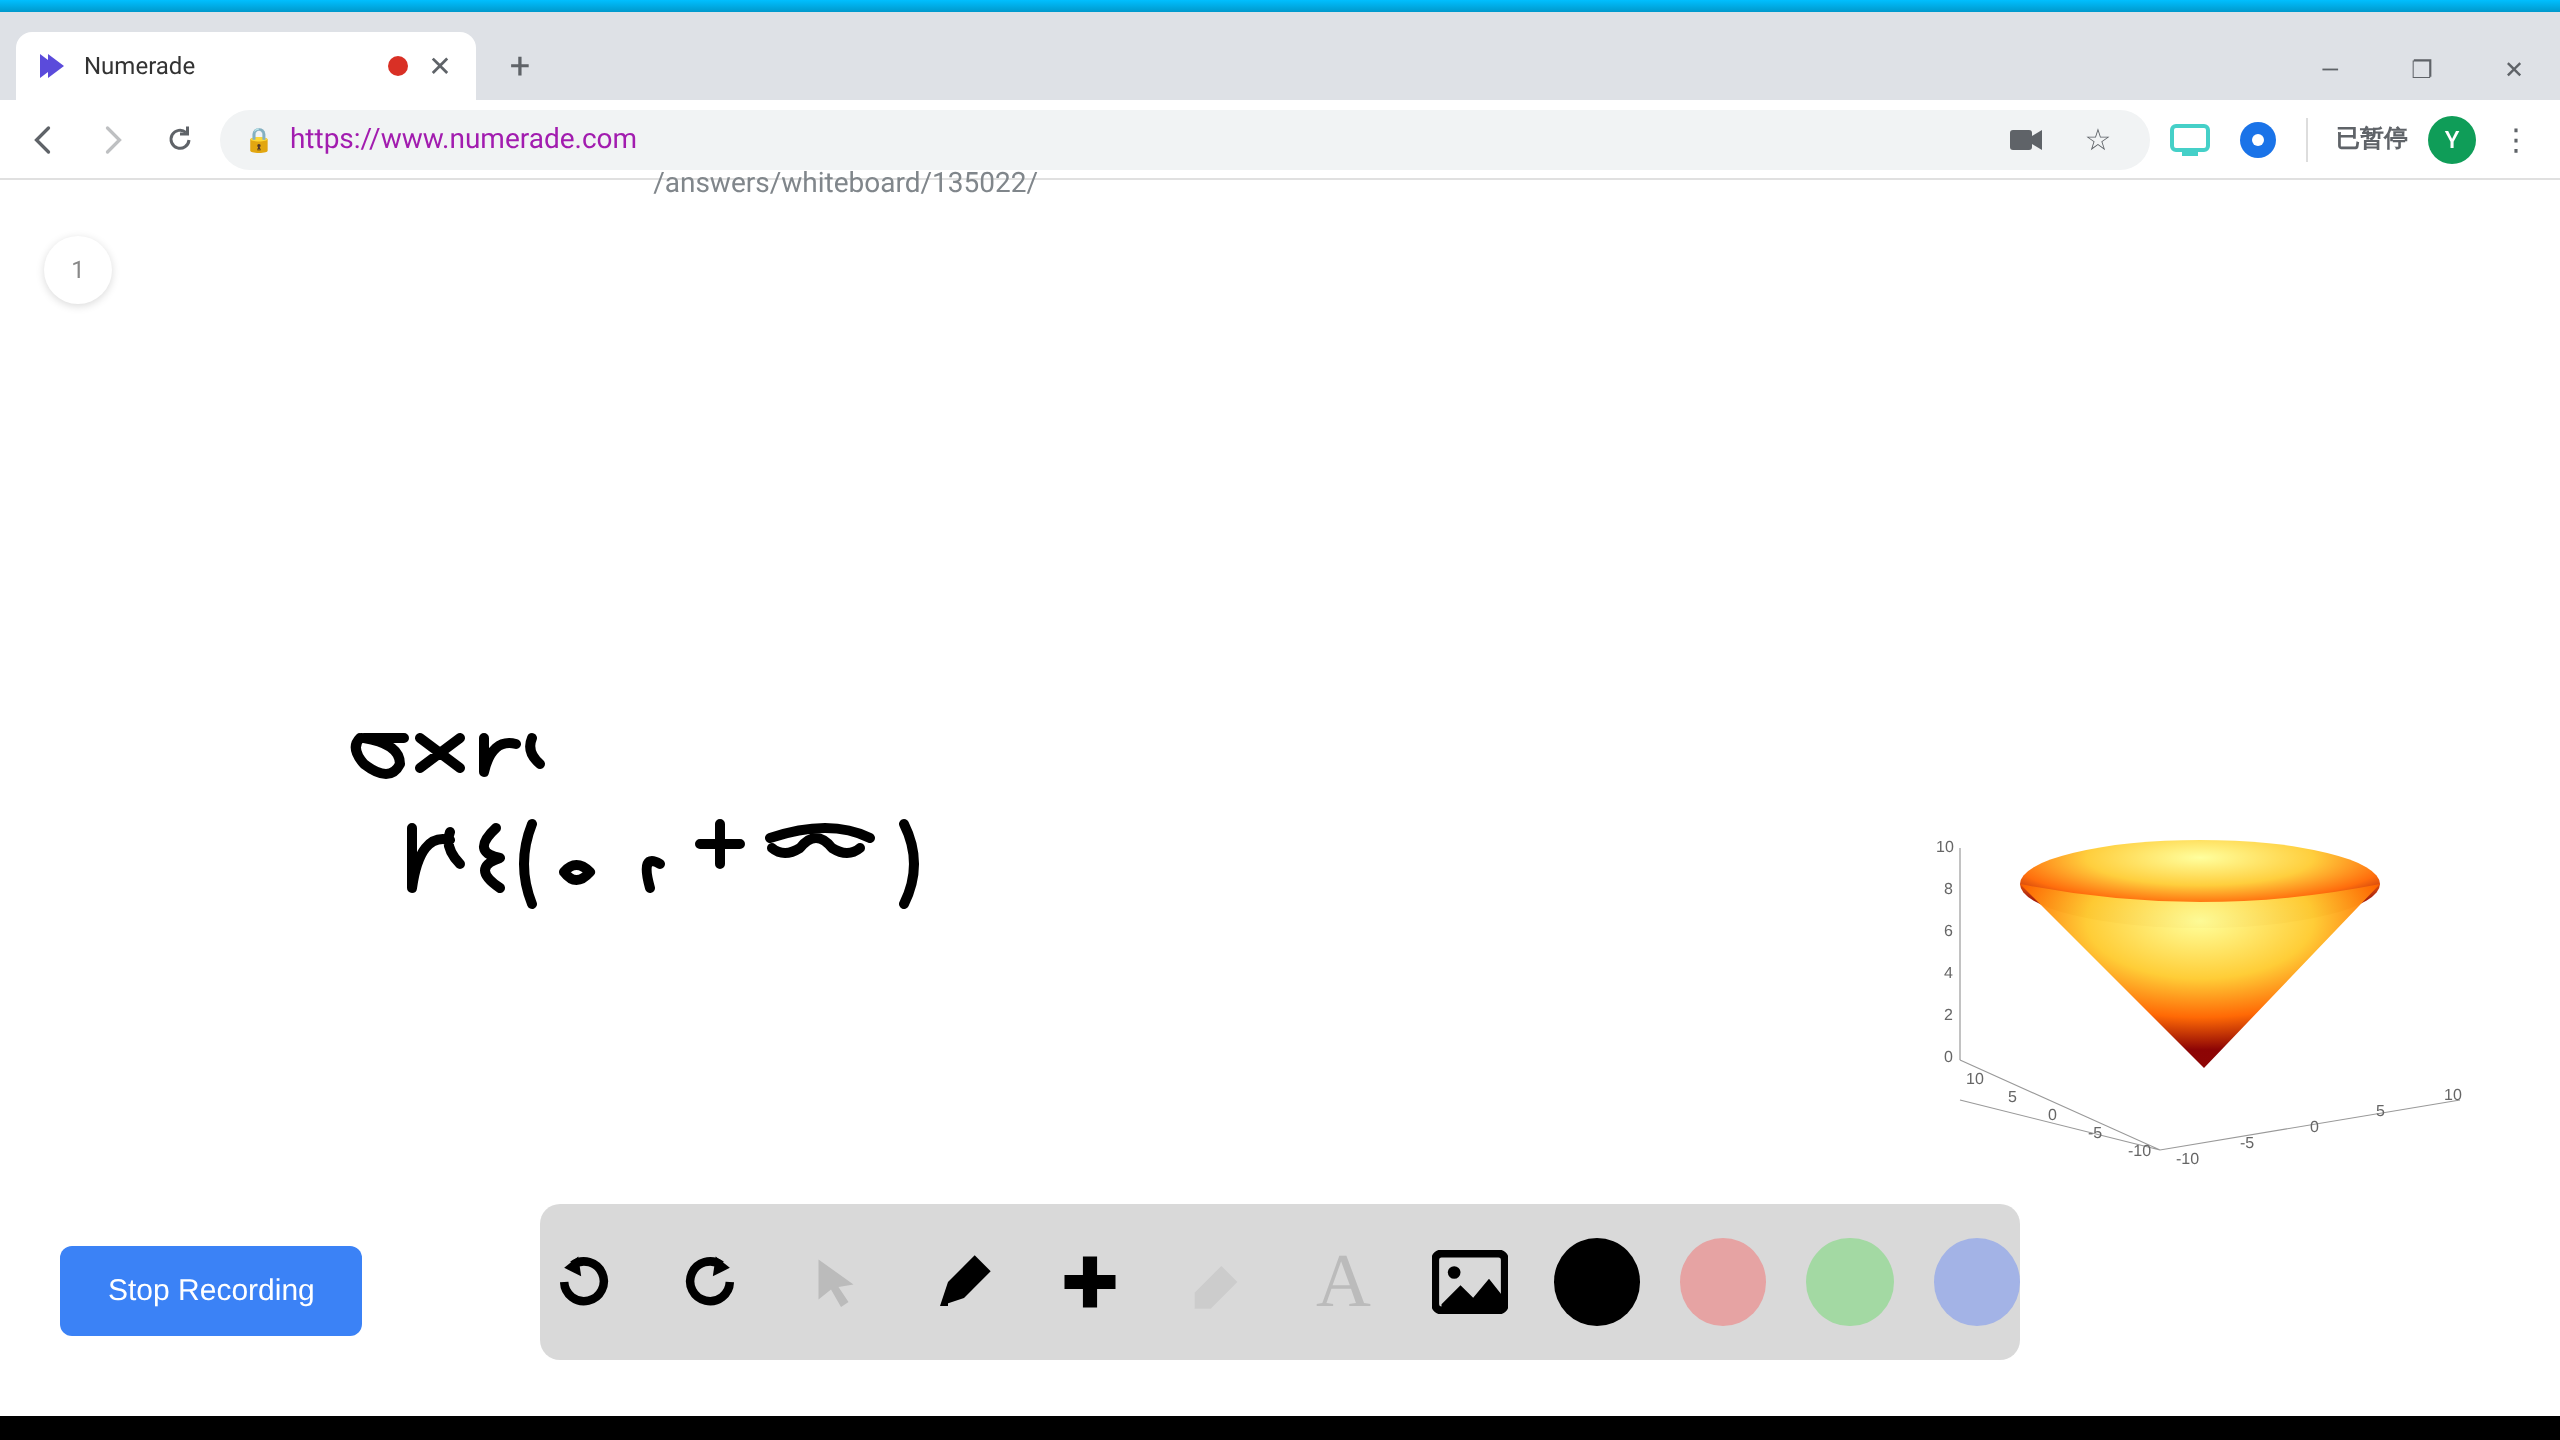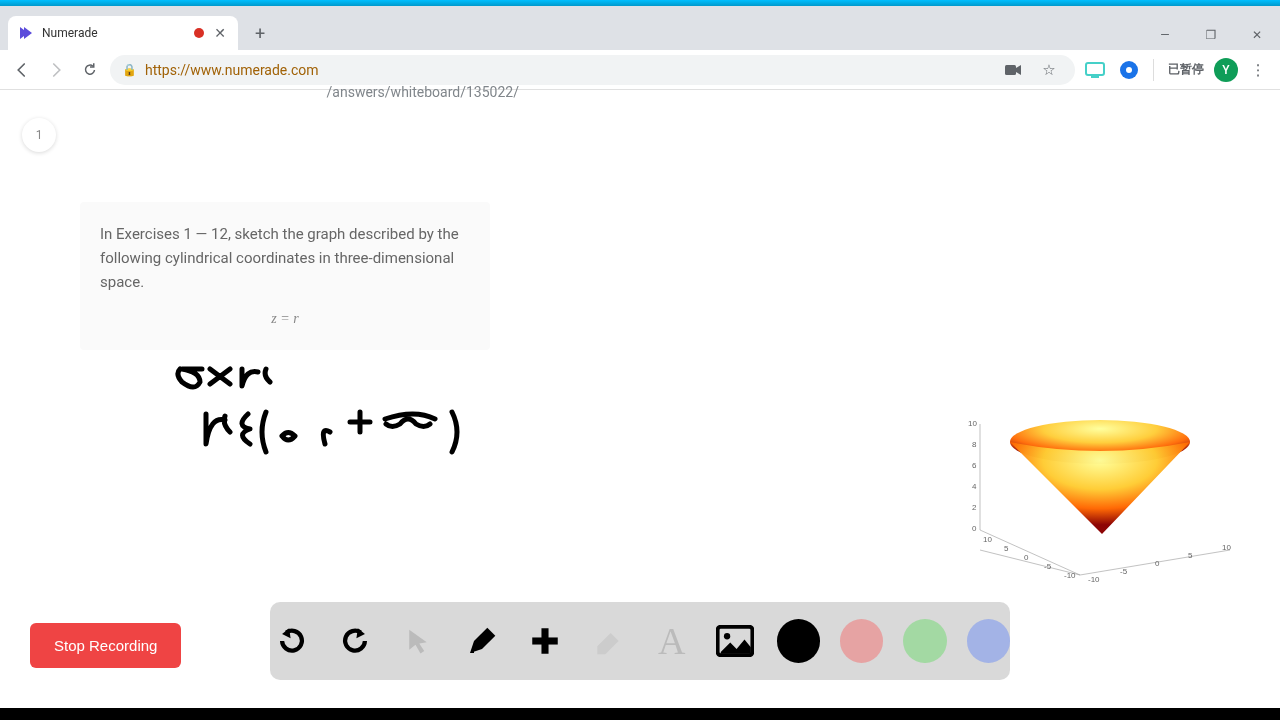--- a/index.html
+++ b/index.html
@@ -10,32 +10,32 @@
   .tab { height: 34px; width: 230px; background: #fff; border-radius: 8px 8px 0 0; display: flex; align-items: center; padding: 0 10px; margin-left: 8px; font-size: 12px; gap: 8px; }
   .tab-favicon { width: 16px; height: 16px; display:flex; align-items:center; justify-content:center; }
   .tab-title { flex: 1; color: #333; white-space: nowrap; overflow: hidden; text-overflow: ellipsis; }
   .rec-dot { width: 10px; height: 10px; border-radius: 50%; background: #d93025; }
   .close-x { font-size: 14px; color: #5f6368; width: 16px; text-align:center; }
   .new-tab { width: 28px; height: 28px; display:flex; align-items:center; justify-content:center; margin: 0 0 3px 8px; color:#5f6368; font-size:18px; }
   .addr-row { height: 40px; background: #fff; display: flex; align-items: center; padding: 0 8px; gap: 6px; border-bottom: 1px solid #e0e0e0; }
   .nav-btn { width: 28px; height: 28px; display:flex; align-items:center; justify-content:center; color:#5f6368; border-radius:50%; }
   .addr-bar { flex:1; height:30px; background:#f1f3f4; border-radius:15px; display:flex; align-items:center; padding:0 12px; font-size:14px; gap:8px; }
   .lock { color:#5f6368; font-size:12px; }
-  .url-dark { color:#a16207; }
+  .url-dark { color:#a21caf; }
   .url-light { color:#80868b;margin-top:44px; }
   .ext-icon { width:28px; height:28px; display:flex; align-items:center; justify-content:center; color:#5f6368; border-radius:50%; font-size:15px; }
   .avatar { width:24px; height:24px; border-radius:50%; background:#0f9d58; color:#fff; display:flex; align-items:center; justify-content:center; font-size:12px; font-weight:500; }
   .pause-label { font-size:12px; color:#5f6368; padding:0 4px;font-weight:bold; }
   .content { position:absolute; top:94px; left:0; right:0; bottom:12px; background:#fff; }
   .page-num { position:absolute; top:18px; left:22px; width:34px; height:34px; border-radius:50%; background:#fff; box-shadow:0 1px 4px rgba(0,0,0,0.15); display:flex; align-items:center; justify-content:center; font-size:12px; color:#888; }
   .question-card { position:absolute; top:102px; left:80px; width:410px; background:#fafafa; border-radius:4px; padding:20px; font-size:15px; color:#666; line-height:1.6; }
   .equation { text-align:center; font-style:italic; font-size:14px; margin-top:14px; color:#888; font-family: Georgia, serif; }
   .handwriting { position:absolute; top:254px; left:170px; }
   .cone-plot { position:absolute; top:310px; right:30px; width:290px; height:200px; }
-  .stop-btn { position:absolute; bottom:28px; left:30px; background:#ef4444; color:#fff; border:none; padding:14px 24px; border-radius:6px; font-size:15px; font-weight:500; }
+  .stop-btn { position:absolute; bottom:28px; left:30px; background:#3b82f6; color:#fff; border:none; padding:14px 24px; border-radius:6px; font-size:15px; font-weight:500; }
   .toolbar { position:absolute; bottom:16px; left:50%; transform:translateX(-50%); width:740px; height:78px; background:rgba(210,210,210,0.85); border-radius:10px; display:flex; align-items:center; justify-content:center; gap:20px; }
   .tool { width:44px; height:44px; display:flex; align-items:center; justify-content:center; font-size:30px; color:#000; }
   .tool.dim { color:#bbb; }
   .color-swatch { width:44px; height:44px; border-radius:50%; }
   .sw-black { background:#000; }
   .sw-pink { background:#e6a3a3; }
   .sw-green { background:#a3d9a3; }
   .sw-blue { background:#a3b3e6; }
   .win-ctrl { width:46px; height:30px; display:flex; align-items:center; justify-content:center; color:#5f6368; font-size:12px; }
 </style>
@@ -108,24 +108,20 @@
     <span class="pause-label">已暂停</span>
     <div class="avatar">
         <span>Y</span>
       </div>
     <div class="ext-icon">⋮</div>
   </div>
 
   <div class="content">
     <div class="page-num">1</div>
 
-    <div class="question-card">
-      <div>In Exercises 1 — 12, sketch the graph described by the following cylindrical coordinates in three-dimensional space.</div>
-      <div class="equation">z = r</div>
-    </div>
 
     <svg class="handwriting" width="340" height="130">
       <g stroke="#000" stroke-width="5" fill="none" stroke-linecap="round" stroke-linejoin="round">
         <path d="M10 15 Q5 20 12 28 Q25 38 30 28 Q30 18 12 15 L32 15 M40 30 L60 15 M60 30 L40 15 M72 15 L72 32 Q76 15 88 18 M96 15 Q93 22 100 28"></path>
         <path d="M36 60 L36 90 Q40 62 55 66 M55 62 Q52 70 60 78 M78 60 Q65 72 80 75 Q65 80 80 90 M96 58 Q88 78 96 98 M112 82 Q118 75 125 82 Q118 90 112 82 M155 90 Q150 72 160 78 M180 68 L200 68 M190 58 L190 78 M216 70 Q222 75 230 70 Q238 60 246 70 Q254 75 260 70 M215 65 Q245 55 265 65 M282 58 Q292 78 282 98"></path>
       </g>
     </svg>
 
     <svg class="cone-plot" viewBox="0 0 290 200">
       <defs>

